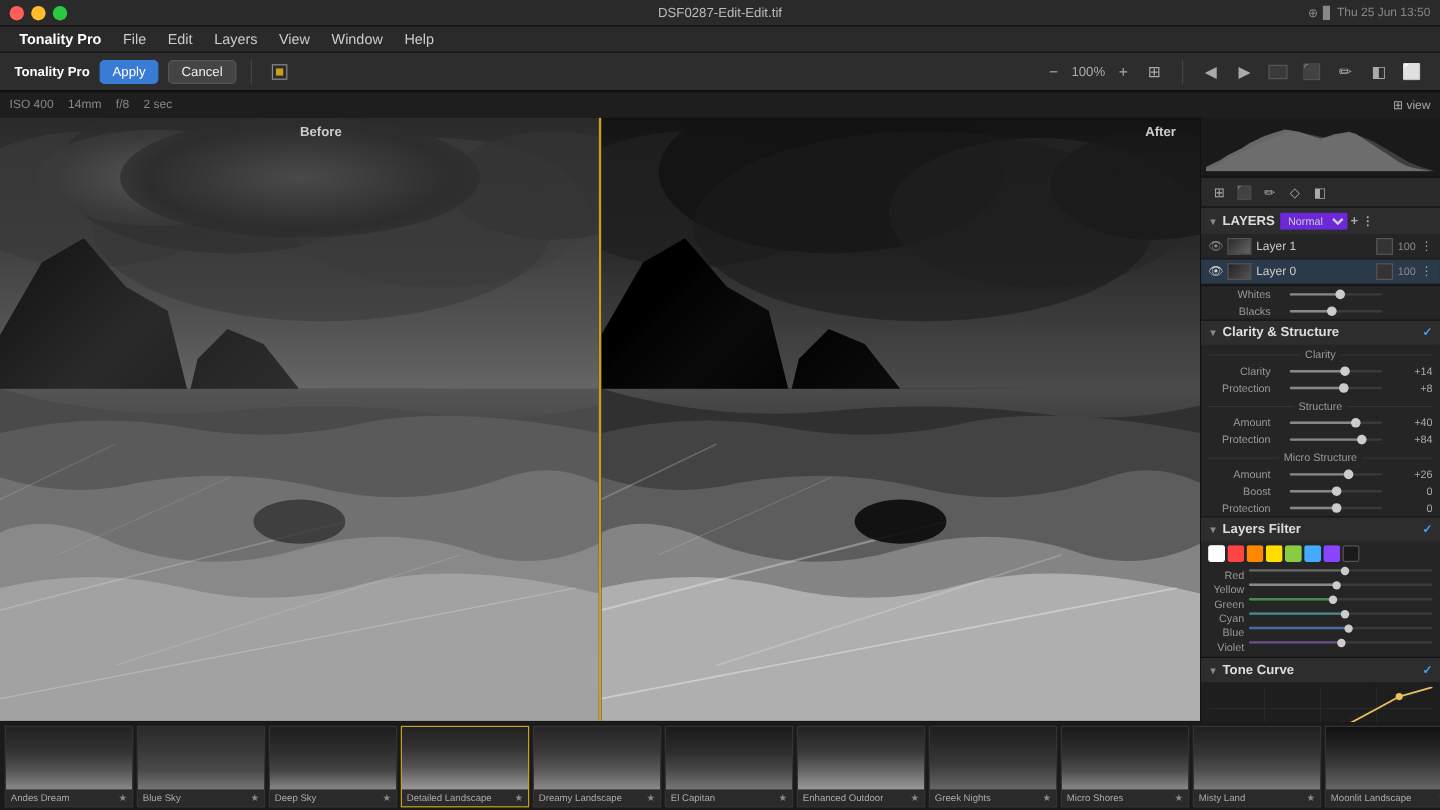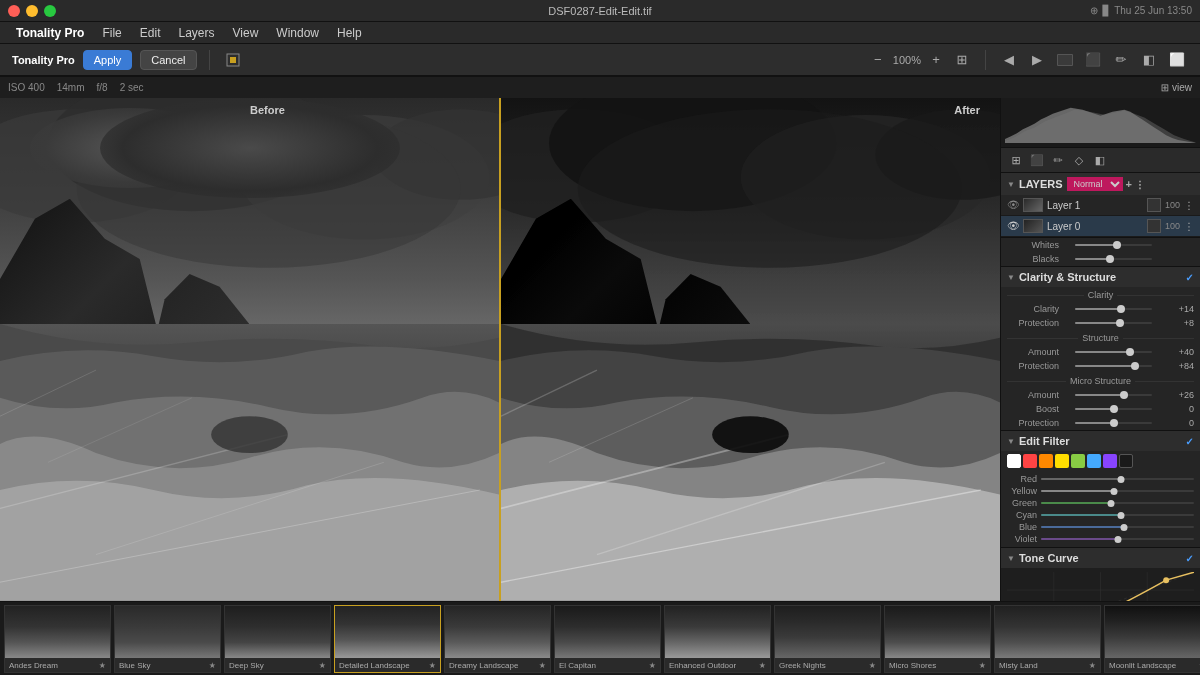--- a/index.html
+++ b/index.html
@@ -267,21 +267,21 @@
       font-weight: 600;
       color: #ddd;
       gap: 4px;
     }
     .panel-header .arrow { font-size: 8px; color: #888; }
     .panel-header .spacer { flex: 1; }
     .panel-header .check-icon { color: #4a9eff; font-size: 10px; }
 
     .layer-mode-select {
       font-size: 9px;
-      background: #be185d;
+      background: #6d28d9;
       border: none;
       color: #ccc;
       padding: 1px 3px;
     }
     .panel-header-right { display: flex; align-items: center; gap: 3px; }
 
     .layer-row {
       display: flex;
       align-items: center;
       padding: 3px 6px;
@@ -374,21 +374,21 @@
       padding: 2px 0;
       cursor: pointer;
       color: #888;
       border-bottom: 1px solid #444;
     }
     .color-tab.active { color: #ddd; border-bottom: 1px solid #ddd; }
 
     .color-rows { padding: 2px 0; }
     .color-row {
       display: flex;
-      align-items: center;
+      align-items: flex-start;
       padding: 1px 6px;
       gap: 4px;
     }
     .color-label { width: 30px; font-size: 9px; color: #999; text-align: right; }
     .color-slider-track {
       flex: 1; height: 2px;
       background: #3a3a3a; border-radius: 1px; position: relative;
     }
     .color-slider-thumb {
       width: 7px; height: 7px;
@@ -770,21 +770,21 @@
             <div class="adj-slider-fill" style="width:50%;"></div>
             <div class="adj-slider-thumb" style="left:50%;"></div>
           </div>
           <span class="adj-value">0</span>
         </div>
       </div>
 
       <div class="panel-section">
         <div class="panel-header">
           <span class="arrow">▼</span>
-          <span>Edit Filter</span>
+          <span>Layers Filter</span>
           <span class="spacer" style="flex:1;"></span>
           <span class="check-icon">✓</span>
         </div>
         <div class="color-swatches">
           <div class="swatch active" style="background:#ffffff;"></div>
           <div class="swatch" style="background:#ff4444;"></div>
           <div class="swatch" style="background:#ff8800;"></div>
           <div class="swatch" style="background:#ffdd00;"></div>
           <div class="swatch" style="background:#88cc44;"></div>
           <div class="swatch" style="background:#44aaff;"></div>

